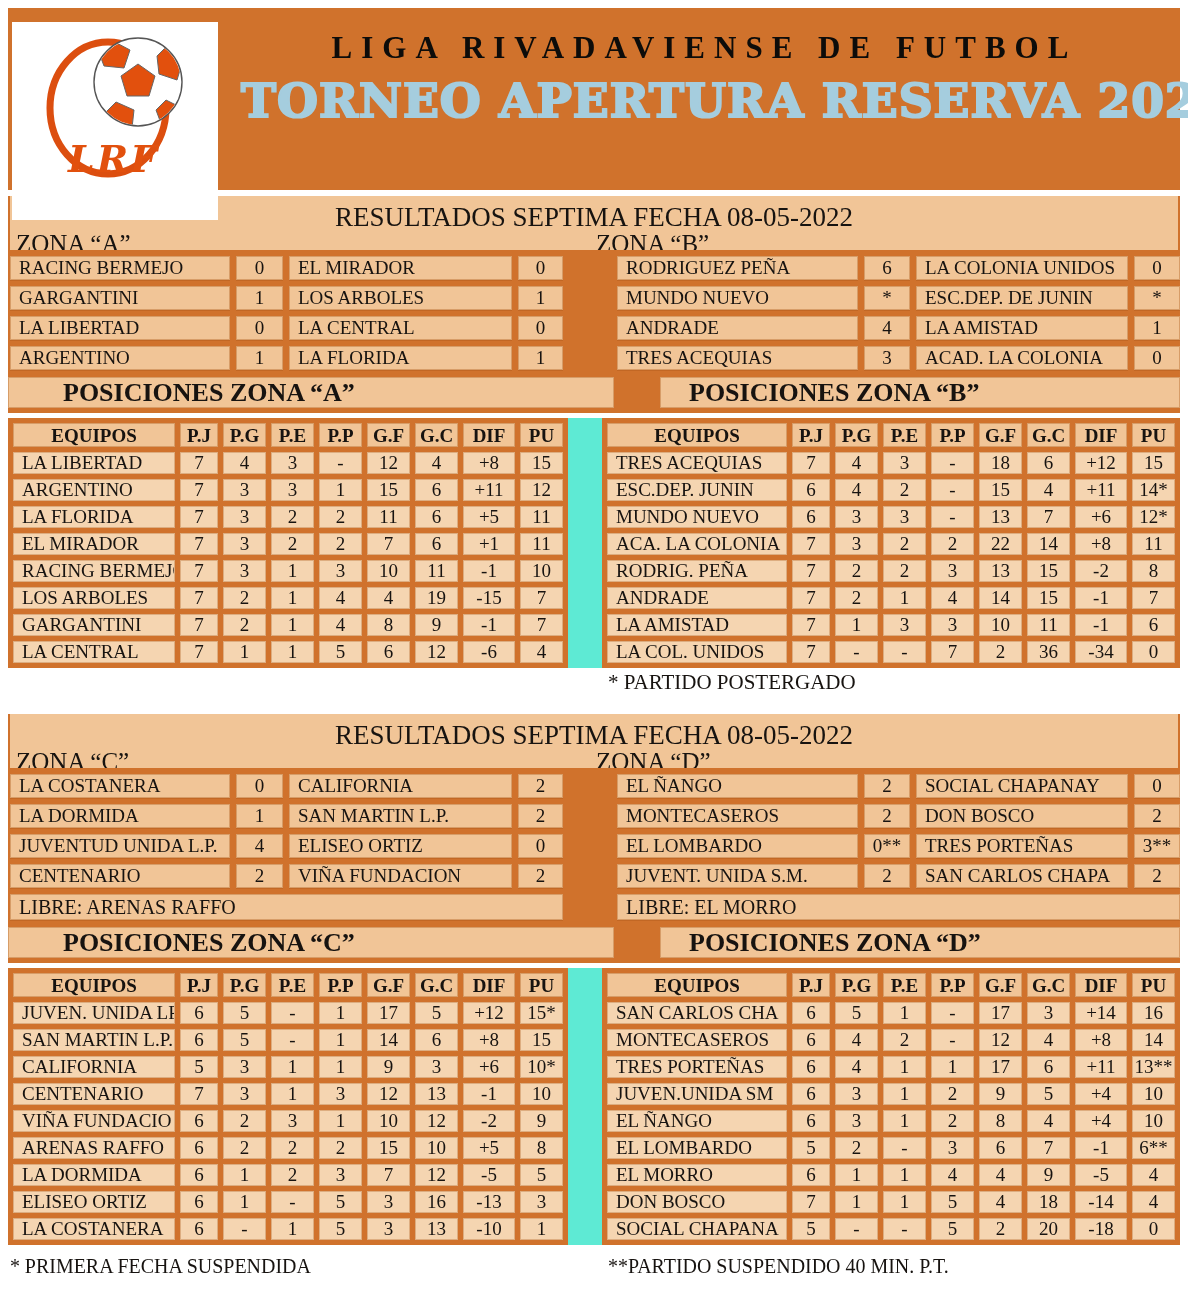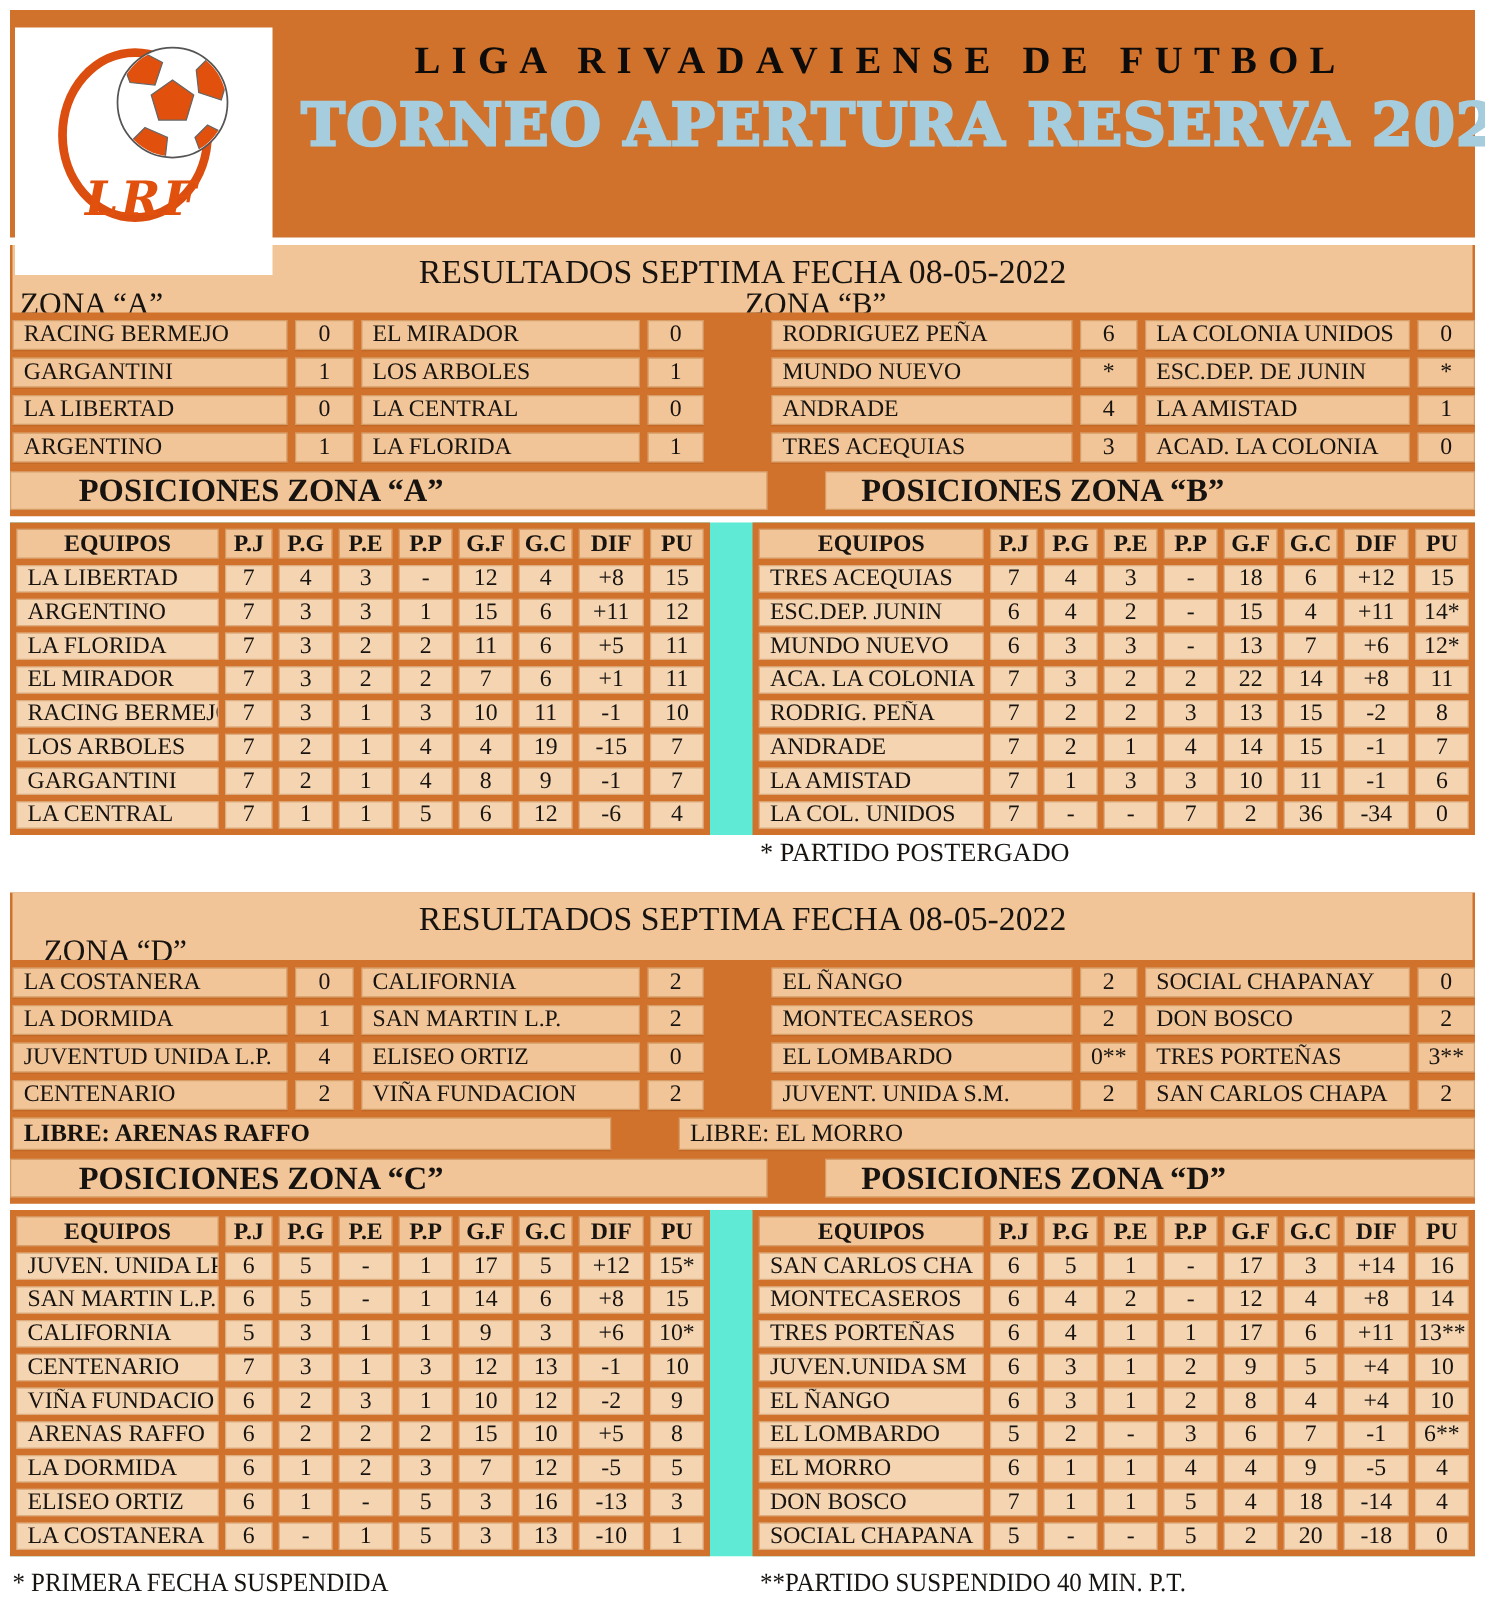--- a/index.html
+++ b/index.html
@@ -43,21 +43,21 @@
   .zspacer{width:54px;}
   .rhalf{flex:1;grid-template-columns:241px 46px 1fr 46px;}
   .cellL,.cellS,.libre-cell{
     background:var(--peach1);border:1px solid rgba(165,82,18,.35);
     box-sizing:border-box;box-shadow:0 1px 0 rgba(150,70,10,.25);
   }
   .cellL{line-height:22px;padding-left:8px;font-size:19px;white-space:nowrap;overflow:hidden;}
   .cellS{line-height:22px;text-align:center;font-size:19px;}
 
   .libre-row{display:flex;margin-top:6px;height:26px;padding-left:2px;}
-  .libre-left{width:479px;font-weight:bold;}
+  .libre-left{width:553px;}
   .libre-right{flex:1;}
   .libre-cell{display:block;line-height:24px;padding-left:8px;font-size:20px;white-space:nowrap;overflow:hidden;}
 
   .pos-row{display:flex;margin-top:7px;height:31px;}
   .pos-spacer{width:46px;}
   .pos-bar{background:var(--peach1);border:1px solid rgba(165,82,18,.35);box-sizing:border-box;
            font-weight:bold;font-size:26px;line-height:29px;white-space:nowrap;overflow:hidden;}
   .pos-left{width:606px;padding-left:54px;}
   .pos-right{flex:1;padding-left:28px;}
 
@@ -358,20 +358,21 @@
   </div>
 
   <div class="note-row">
     <span class="note">* PARTIDO POSTERGADO</span>
   </div>
 
   <section class="band band2">
     <div class="title-cell">
       <div class="rtitle">RESULTADOS SEPTIMA FECHA  08-05-2022</div>
       <div class="zrow">
+        <div class="zleft">ZONA “C”</div>
         <div class="zright">ZONA “D”</div>
       </div>
     </div>
     <div id="m1">
         <div class="mrow">
           <div class="half lhalf">
             <div class="cellL">LA COSTANERA</div>
             <div class="cellS">0</div>
             <div class="cellL">CALIFORNIA</div>
             <div class="cellS">2</div>

